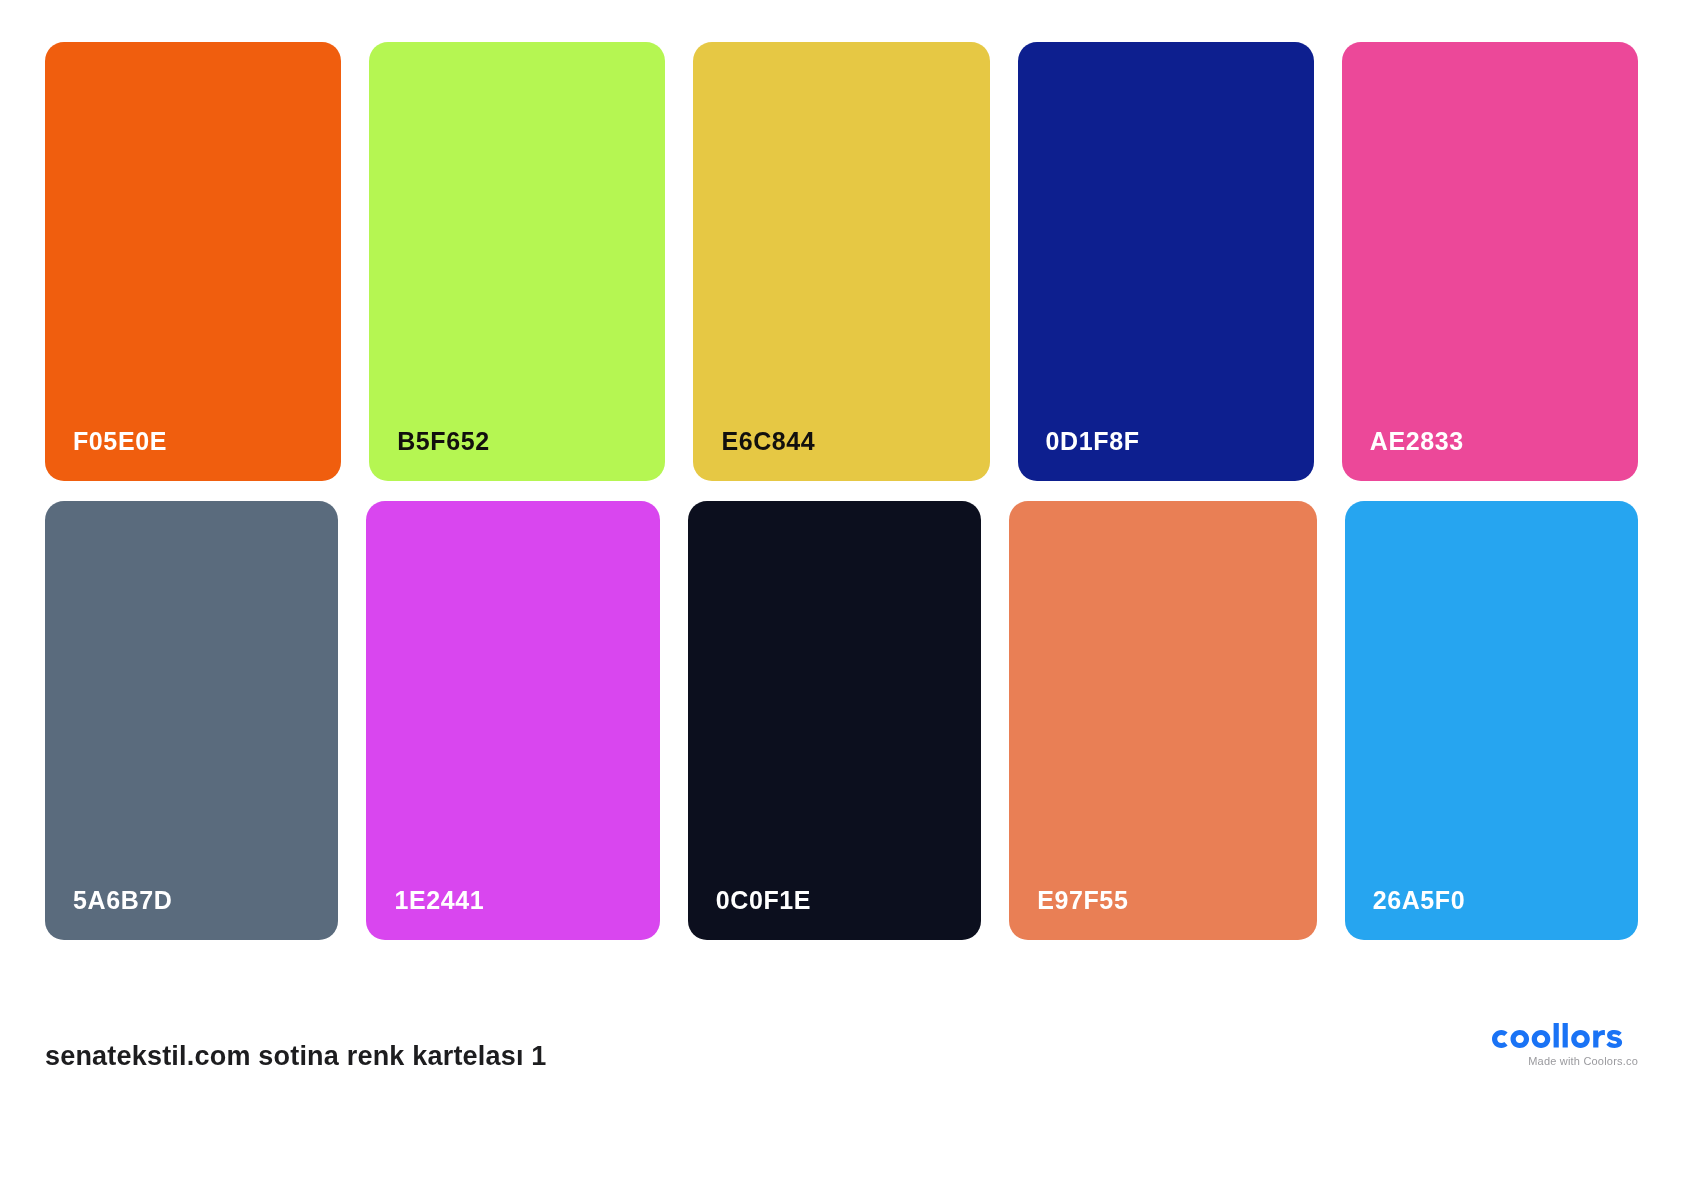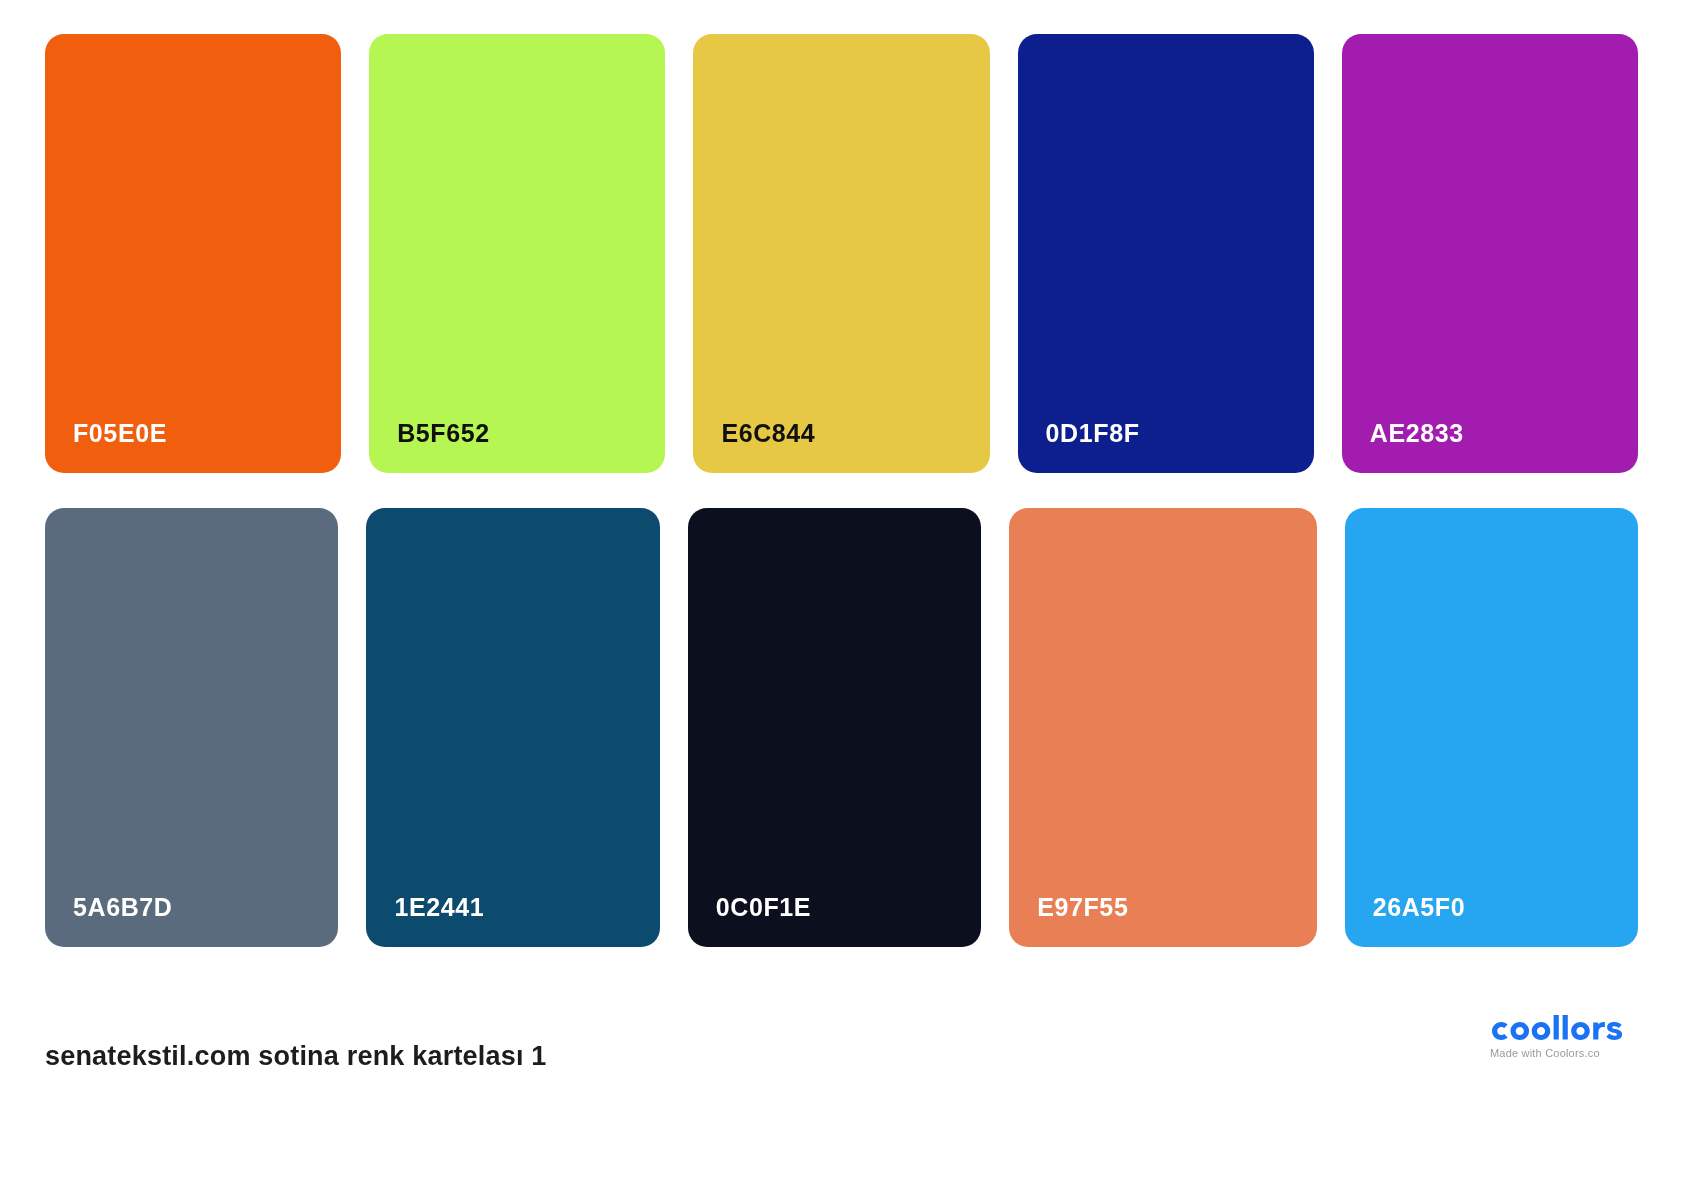--- a/index.html
+++ b/index.html
@@ -17,25 +17,25 @@
   .page {
     position: relative;
     width: 1683px;
     height: 1189px;
     box-sizing: border-box;
   }
 
   .palette-grid {
     position: absolute;
     left: 45px;
-    top: 34px;
+    top: 42px;
     width: 1593px;
     display: flex;
     flex-direction: column;
-    gap: 35px;
+    gap: 20px;
     text-align: center;
   }
 
   .palette-row {
     display: flex;
     flex-direction: row;
     gap: 28px;
   }
 
   .swatch {
@@ -78,23 +78,23 @@
     font-size: 27px;
     font-weight: bold;
     color: #1d1d1f;
     letter-spacing: 0.2px;
     white-space: nowrap;
   }
 
   .brand {
     position: absolute;
     right: 45px;
-    top: 2px;
+    top: 10px;
     width: 148px;
-    text-align: left;
+    text-align: right;
   }
 
   .brand-logo {
     display: block;
     width: 100%;
   }
 
   .brand-sub {
     display: block;
     margin-top: 2px;
@@ -118,30 +118,30 @@
       </div>
       <div class="swatch" style="background: rgb(181, 246, 82);">
         <span class="swatch-label label-dark">B5F652</span>
       </div>
       <div class="swatch" style="background: rgb(230, 200, 68);">
         <span class="swatch-label label-dark">E6C844</span>
       </div>
       <div class="swatch" style="background: rgb(13, 31, 143);">
         <span class="swatch-label label-light">0D1F8F</span>
       </div>
-      <div class="swatch" style="background: #a21caf;">
+      <div class="swatch" style="background: #ec4899;">
         <span class="swatch-label label-light">AE2833</span>
       </div>
     </div>
 
     <div class="palette-row">
       <div class="swatch" style="background: rgb(90, 107, 125);">
         <span class="swatch-label label-light">5A6B7D</span>
       </div>
-      <div class="swatch" style="background: #0c4a6e;">
+      <div class="swatch" style="background: #d946ef;">
         <span class="swatch-label label-light">1E2441</span>
       </div>
       <div class="swatch" style="background: rgb(12, 15, 30);">
         <span class="swatch-label label-light">0C0F1E</span>
       </div>
       <div class="swatch" style="background: rgb(233, 127, 85); padding-left: 14px;">
         <span class="swatch-label label-light">E97F55</span>
       </div>
       <div class="swatch" style="background: rgb(38, 165, 240); text-decoration: underline;">
         <span class="swatch-label label-light">26A5F0</span>

